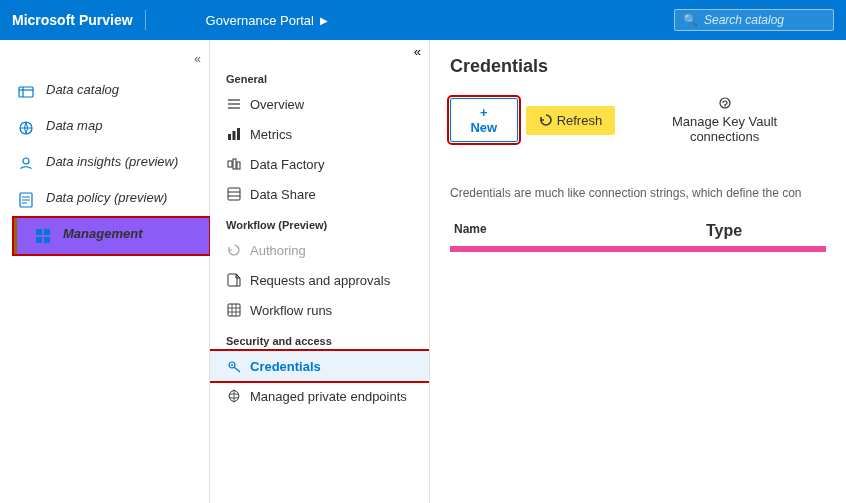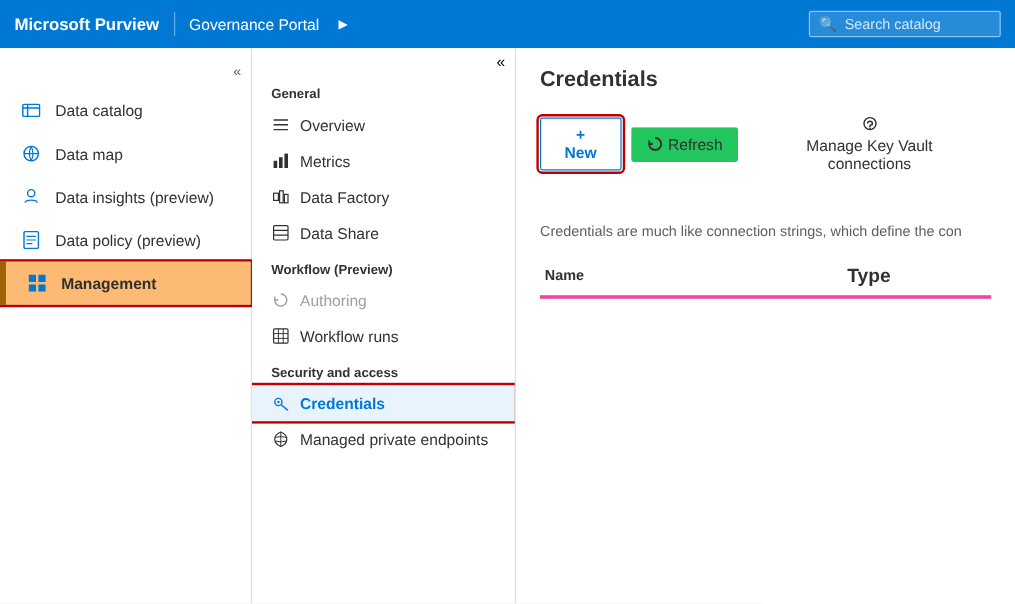--- a/index.html
+++ b/index.html
@@ -26,21 +26,22 @@
       width: 1px;
       height: 20px;
       background: rgba(255,255,255,0.4);
       margin: 0 12px;
     }
     .top-bar-portal {
       display: flex;
       align-items: center;
       font-size: 13px;
       color: white;
-      gap: 16px;
+      gap: 6px;
+      margin-left: 48px;
     }
     .top-bar-portal .chevron {
       font-size: 10px;
     }
     .search-bar {
       margin-left: auto;
       display: flex;
       align-items: center;
       background: rgba(255,255,255,0.15);
       border: 1px solid rgba(255,255,255,0.5);
@@ -49,20 +50,21 @@
       width: 160px;
       gap: 6px;
     }
     .search-bar input {
       background: transparent;
       border: none;
       outline: none;
       color: #e5e5e5;
       font-size: 12px;
       width: 100%;
+      font-style: italic;
     }
     .search-bar input::placeholder { color: rgba(255,255,255,0.8); }
     .search-icon-white { color: rgba(255,255,255,0.8); font-size: 12px; }
 
     
     .main-layout {
       display: flex;
       height: calc(503px - 40px);
     }
 
@@ -76,32 +78,34 @@
     }
     .nav-collapse-btn {
       display: flex;
       justify-content: flex-end;
       padding: 4px 8px 8px;
     }
     .nav-collapse-btn span { color: #605e5c; font-size: 12px; cursor: pointer; }
 
     .nav-item {
       display: flex;
-      align-items: center;
+      align-items: flex-start;
       padding: 8px 16px;
       cursor: pointer;
       color: #323130;
       font-size: 13px;
       gap: 10px;
+      font-style: italic;
     }
     .nav-item.active {
-      background: #fdba74;
-      font-weight: 600;
-      border-left: 5px solid #a16207;
+      background: #8b5cf6;
+      font-weight: 600;
+      border-left: 3px solid #a16207;
       outline: 2px solid #c00000;
+      margin-left: 14px;
     }
     .nav-item .nav-icon {
       width: 20px;
       height: 20px;
       display: flex;
       align-items: center;
       justify-content: center;
       flex-shrink: 0;
     }
 
@@ -182,21 +186,21 @@
       font-size: 13px;
       font-weight: 600;
       outline: 2px solid #c00000;
       outline-offset: 1px;
     }
     .btn-refresh {
       display: flex;
       align-items: center;
       gap: 4px;
       padding: 6px 12px;
-      background: #22c55e;
+      background: #fde047;
       border: 1px solid transparent;
       color: #323130;
       border-radius: 2px;
       cursor: pointer;
       font-size: 13px;
     }
     .btn-keyvault {
       display: flex;
       align-items: center;
       gap: 4px;
@@ -215,21 +219,21 @@
       margin-bottom: 8px;
       line-height: 1.5;
     }
     .showing-items {
       font-size: 12px;
       color: #323130;
       margin-bottom: 12px;
     }
     .table-header {
       display: flex;
-      border-bottom: 3px solid #ec4899;
+      border-bottom: 6px solid #ec4899;
       padding: 6px 0;
       margin-top: 14px;
     }
     .th-name {
       flex: 1;
       font-size: 12px;
       font-weight: 600;
       color: #323130;
       padding-left: 4px;
     }
@@ -378,20 +382,30 @@
         <svg width="14" height="14" viewBox="0 0 14 14" fill="none">
             <path d="M7 2 A5 5 0 1 1 2 7" stroke="#a19f9d" stroke-width="1.2" fill="none"></path>
             <polyline points="2,4 2,7 5,7" stroke="#a19f9d" stroke-width="1.2" fill="none"></polyline>
           </svg>
       </span>
       <span>Authoring</span>
     </div>
     <div class="middle-item">
       <span class="m-icon">
         <svg width="14" height="14" viewBox="0 0 14 14" fill="none">
+            <rect x="1" y="1" width="9" height="12" rx="1" stroke="#323130" stroke-width="1"></rect>
+            <polyline points="9,1 13,5 13,13 9,13" stroke="#323130" stroke-width="1" fill="none"></polyline>
+            <polyline points="9,1 9,5 13,5" stroke="#323130" stroke-width="1" fill="none"></polyline>
+          </svg>
+      </span>
+      <span>Requests and approvals</span>
+    </div>
+    <div class="middle-item">
+      <span class="m-icon">
+        <svg width="14" height="14" viewBox="0 0 14 14" fill="none">
             <rect x="1" y="1" width="12" height="12" rx="1" stroke="#323130" stroke-width="1"></rect>
             <line x1="1" y1="5" x2="13" y2="5" stroke="#323130" stroke-width="0.8"></line>
             <line x1="1" y1="9" x2="13" y2="9" stroke="#323130" stroke-width="0.8"></line>
             <line x1="5" y1="1" x2="5" y2="13" stroke="#323130" stroke-width="0.8"></line>
             <line x1="9" y1="1" x2="9" y2="13" stroke="#323130" stroke-width="0.8"></line>
           </svg>
       </span>
       <span>Workflow runs</span>
     </div>
 

